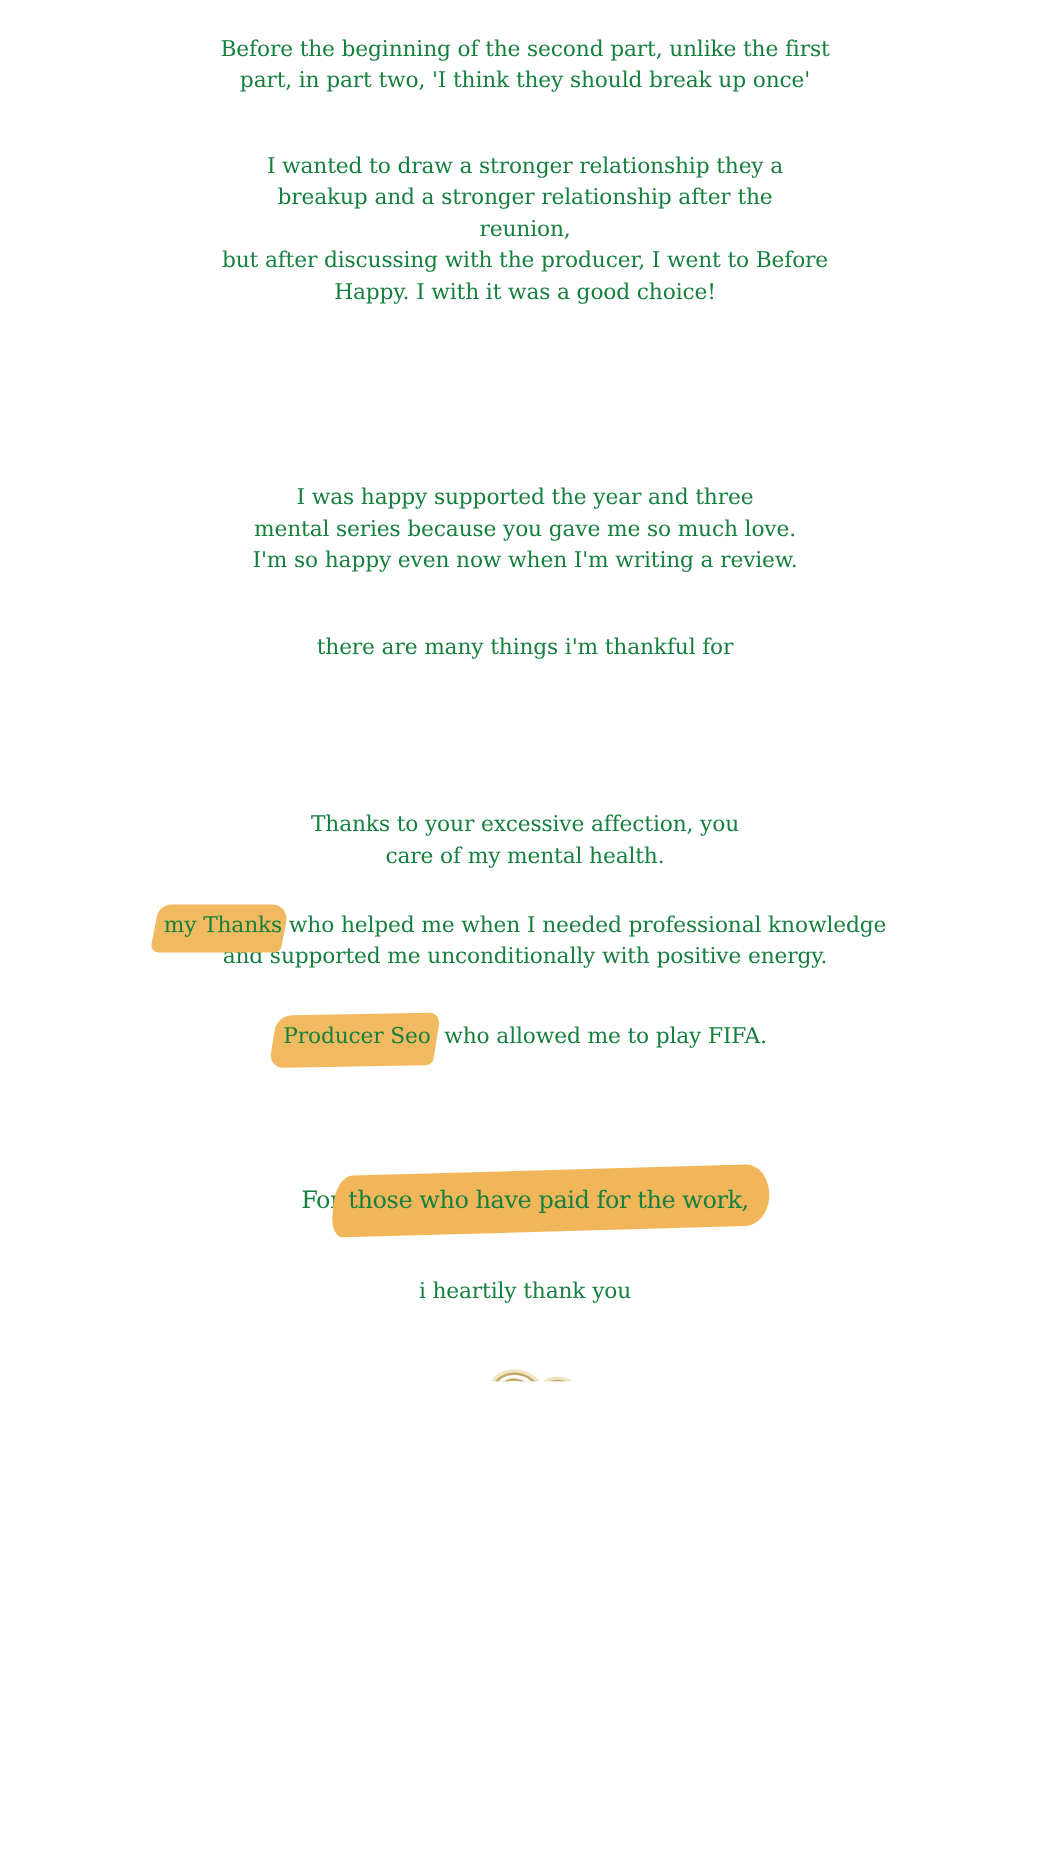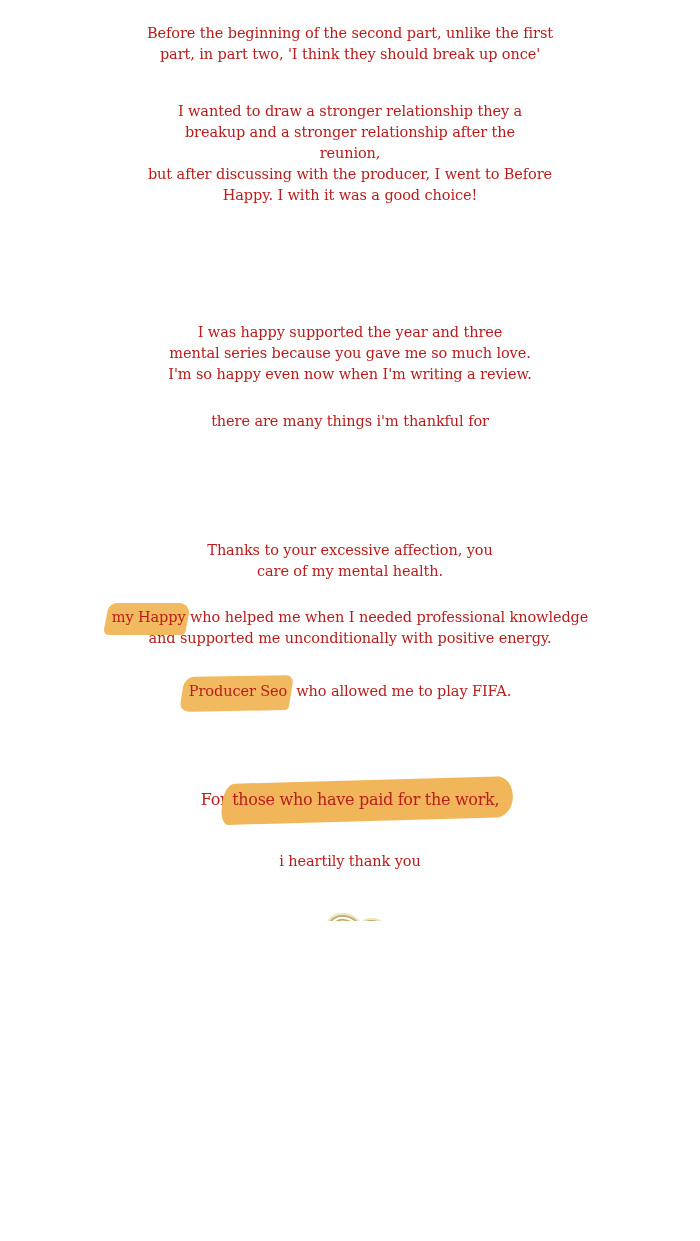--- a/index.html
+++ b/index.html
@@ -3,21 +3,21 @@
 <meta charset="utf-8">
 <style>
   html,body{margin:0;padding:0;background:#ffffff;}
   #page{
     position:relative;
     width:700px;height:921px;
     margin:0 auto;
     background:#ffffff;
     overflow:hidden;
     font-family:"DejaVu Serif","Liberation Serif",serif;
-    color:#b91c1c;
+    color:#15803d;
   }
   .para{
     position:absolute;left:0;width:700px;
     text-align:center;
     font-size:14.5px;line-height:21px;
     letter-spacing:-0.1px;
   }
   .line{white-space:nowrap;}
   
   .hl{position:relative;display:inline-block;}
@@ -80,34 +80,34 @@
     <div class="line">but after discussing with the producer, I went to Before</div>
     <div class="line">Happy. I with it was a good choice!</div>
   </div>
 
   <div class="para" style="top:322px">
     <div class="line">I was happy supported the year and three</div>
     <div class="line">mental series because you gave me so much love.</div>
     <div class="line">I'm so happy even now when I'm writing a review.</div>
   </div>
 
-  <div class="para" style="top:411px">
+  <div class="para" style="top:422px">
     <div class="line">there are many things i'm thankful for</div>
   </div>
 
   <div class="para" style="top:540px">
     <div class="line">Thanks to your excessive affection, you</div>
     <div class="line">care of my mental health.</div>
   </div>
 
   <div class="para" style="top:607px">
     <div class="line">
       <span class="hl">
         <i class="hl-bg family"></i>
-        <span class="txt">my Happy</span>
+        <span class="txt">my Thanks</span>
       </span><span> who helped me when I needed professional knowledge</span>
     </div>
     <div class="line">and supported me unconditionally with positive energy.</div>
   </div>
 
   <div class="para" style="top:681px">
     <div class="line">
       <span class="hl">
         <i class="hl-bg producer"></i>
         <span class="txt">Producer Seo</span>

